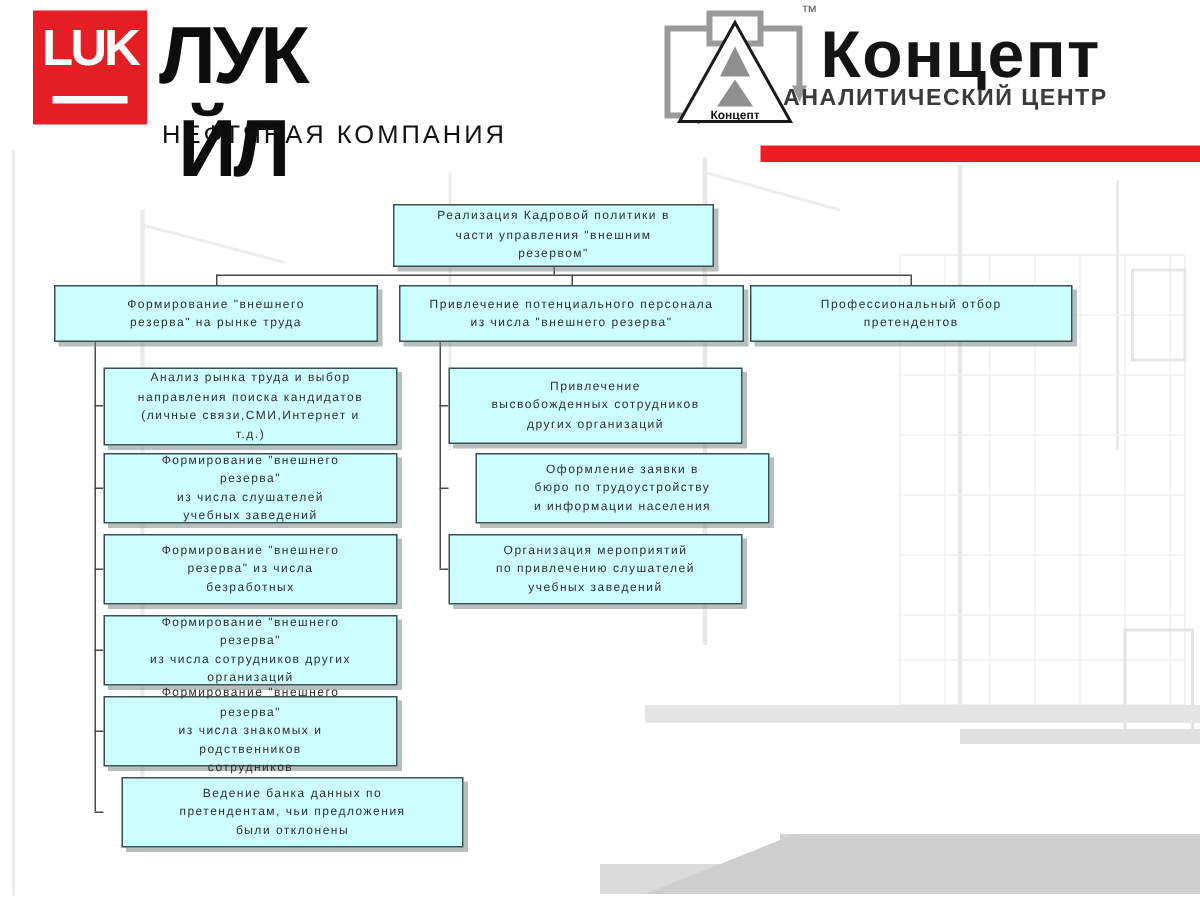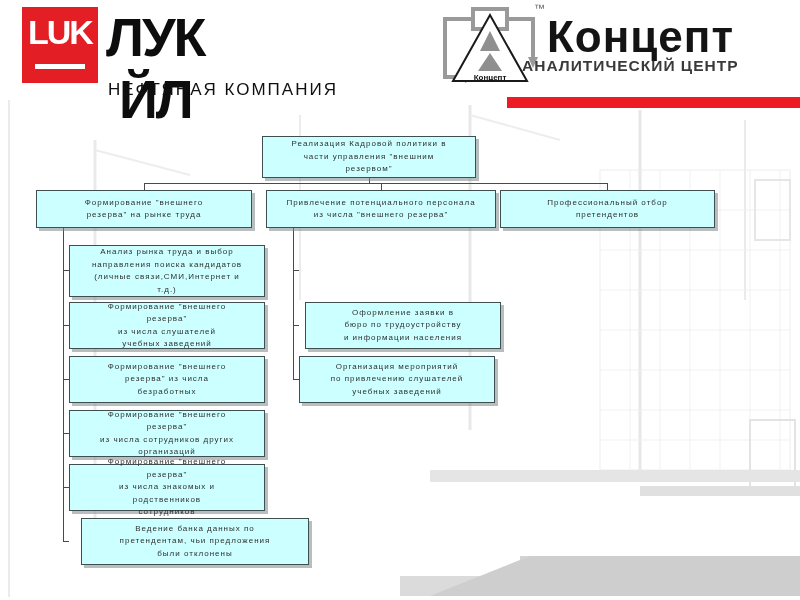--- a/index.html
+++ b/index.html
@@ -146,20 +146,23 @@
   <div class="node" style="left:69px;top:410px;width:196px;height:47px">Формирование "внешнего резерва"
 из числа сотрудников других
 организаций</div>
   <div class="node" style="left:69px;top:464px;width:196px;height:47px">Формирование "внешнего резерва"
 из числа знакомых и родственников
 сотрудников</div>
   <div class="node" style="left:81px;top:518px;width:228px;height:47px">Ведение банка данных по
 претендентам, чьи предложения
 были отклонены</div>
 
-  <div class="node" style="left:305px;top:302px;width:196px;height:47px">Оформление заявки в
+  <div class="node" style="left:299px;top:245px;width:196px;height:51px">Привлечение
+высвобожденных сотрудников
+других организаций</div>
+  <div class="node" style="left:317px;top:302px;width:196px;height:47px">Оформление заявки в
 бюро по трудоустройству
 и информации населения</div>
   <div class="node" style="left:299px;top:356px;width:196px;height:47px">Организация мероприятий
 по привлечению слушателей
 учебных заведений</div>
 
 </div>
 
 </body></html>

